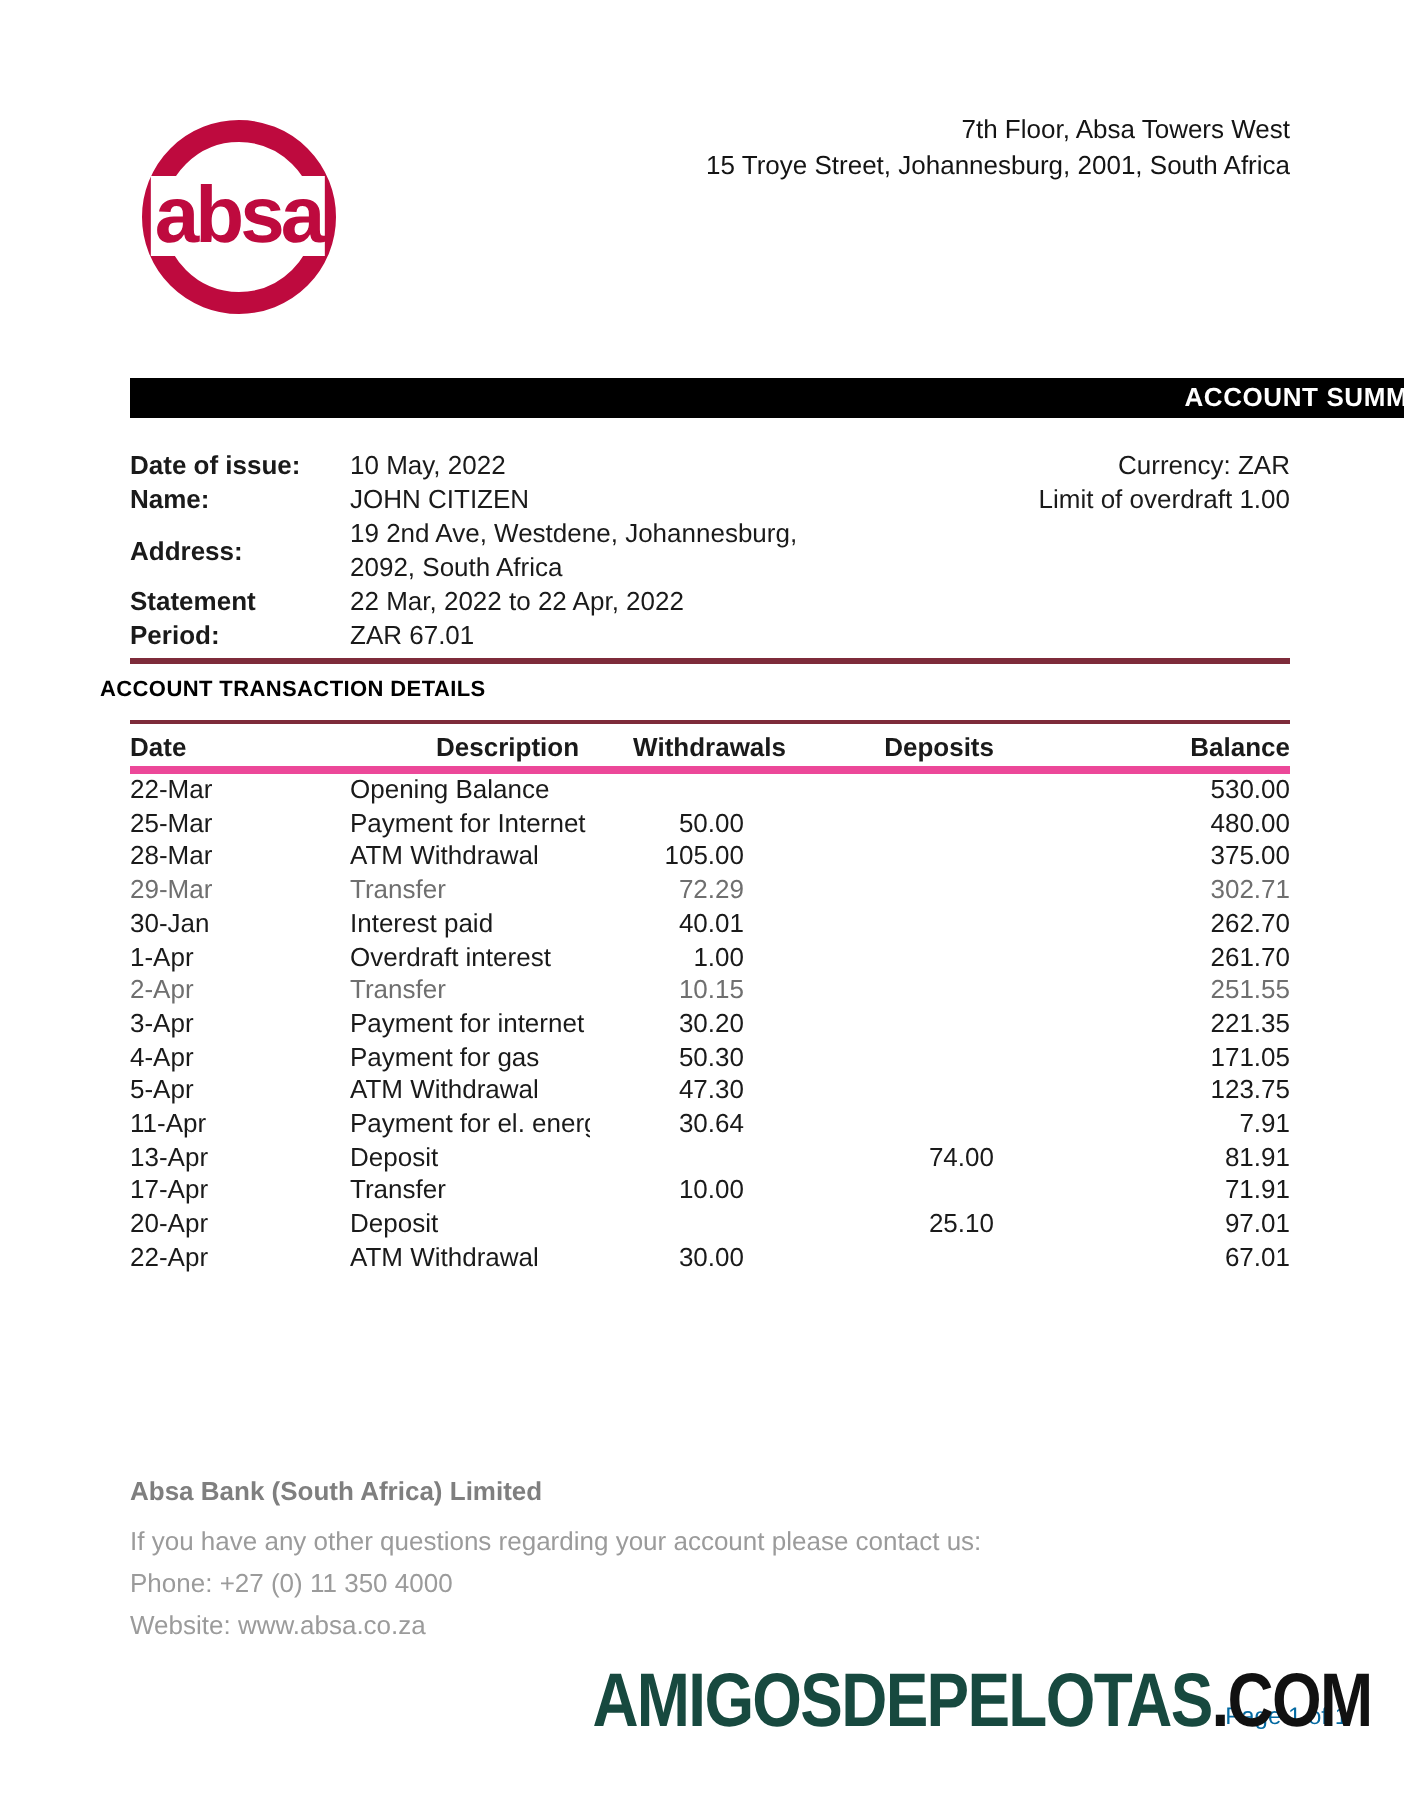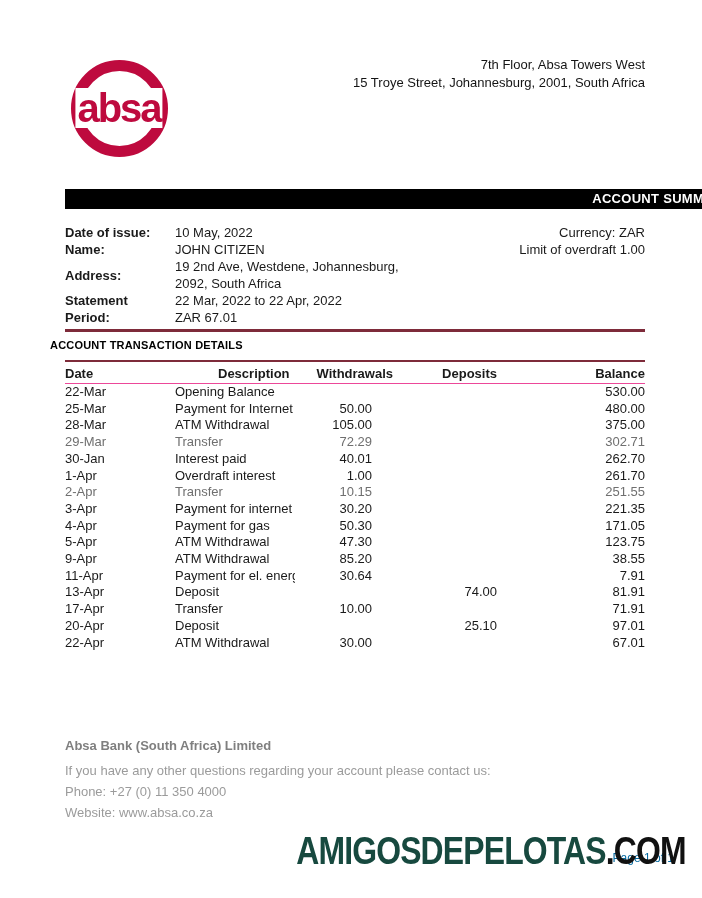--- a/index.html
+++ b/index.html
@@ -42,21 +42,21 @@
 
   
   .divider-thick{position:absolute;left:65px;top:329px;width:580px;height:3px;background:var(--divider-maroon);}
   .tx-title{position:absolute;left:50px;top:339px;font-size:11px;font-weight:bold;color:#000;letter-spacing:.2px;}
   .divider-thin{position:absolute;left:65px;top:360px;width:580px;height:2px;background:var(--divider-maroon);}
 
   
   .tx-table{position:absolute;left:65px;top:365px;width:580px;
     border-collapse:collapse;table-layout:fixed;font-size:13px;}
   .tx-table th,.tx-table td{padding:0;line-height:16.7px;white-space:nowrap;overflow:hidden;font-weight:normal;}
-  .tx-table thead th{font-weight:bold;line-height:18px;border-bottom:1px solid #ec4899;}
+  .tx-table thead th{font-weight:bold;line-height:18px;border-bottom:4px solid #ec4899;}
   .col-date{text-align:left;padding-left:3px;}
   th.col-desc{text-align:left;padding-left:73px;}
   td.col-desc{text-align:left;padding-left:30px;}
   .col-wd{text-align:right;}
   td.col-wd{padding-right:21px;}
   .col-dep{text-align:right;}
   .col-bal{text-align:right;}
   tr.muted td{color:#6f6f6f;}
 
   
@@ -206,27 +206,20 @@
           <td class="col-bal">171.05</td>
         </tr>
         <tr>
           <td class="col-date">5-Apr</td>
           <td class="col-desc">ATM Withdrawal</td>
           <td class="col-wd">47.30</td>
           <td class="col-dep"></td>
           <td class="col-bal">123.75</td>
         </tr>
         <tr>
-          <td class="col-date">9-Apr</td>
-          <td class="col-desc">ATM Withdrawal</td>
-          <td class="col-wd">85.20</td>
-          <td class="col-dep"></td>
-          <td class="col-bal">38.55</td>
-        </tr>
-        <tr>
           <td class="col-date">11-Apr</td>
           <td class="col-desc">Payment for el. energy</td>
           <td class="col-wd">30.64</td>
           <td class="col-dep"></td>
           <td class="col-bal">7.91</td>
         </tr>
         <tr>
           <td class="col-date">13-Apr</td>
           <td class="col-desc">Deposit</td>
           <td class="col-wd"></td>

